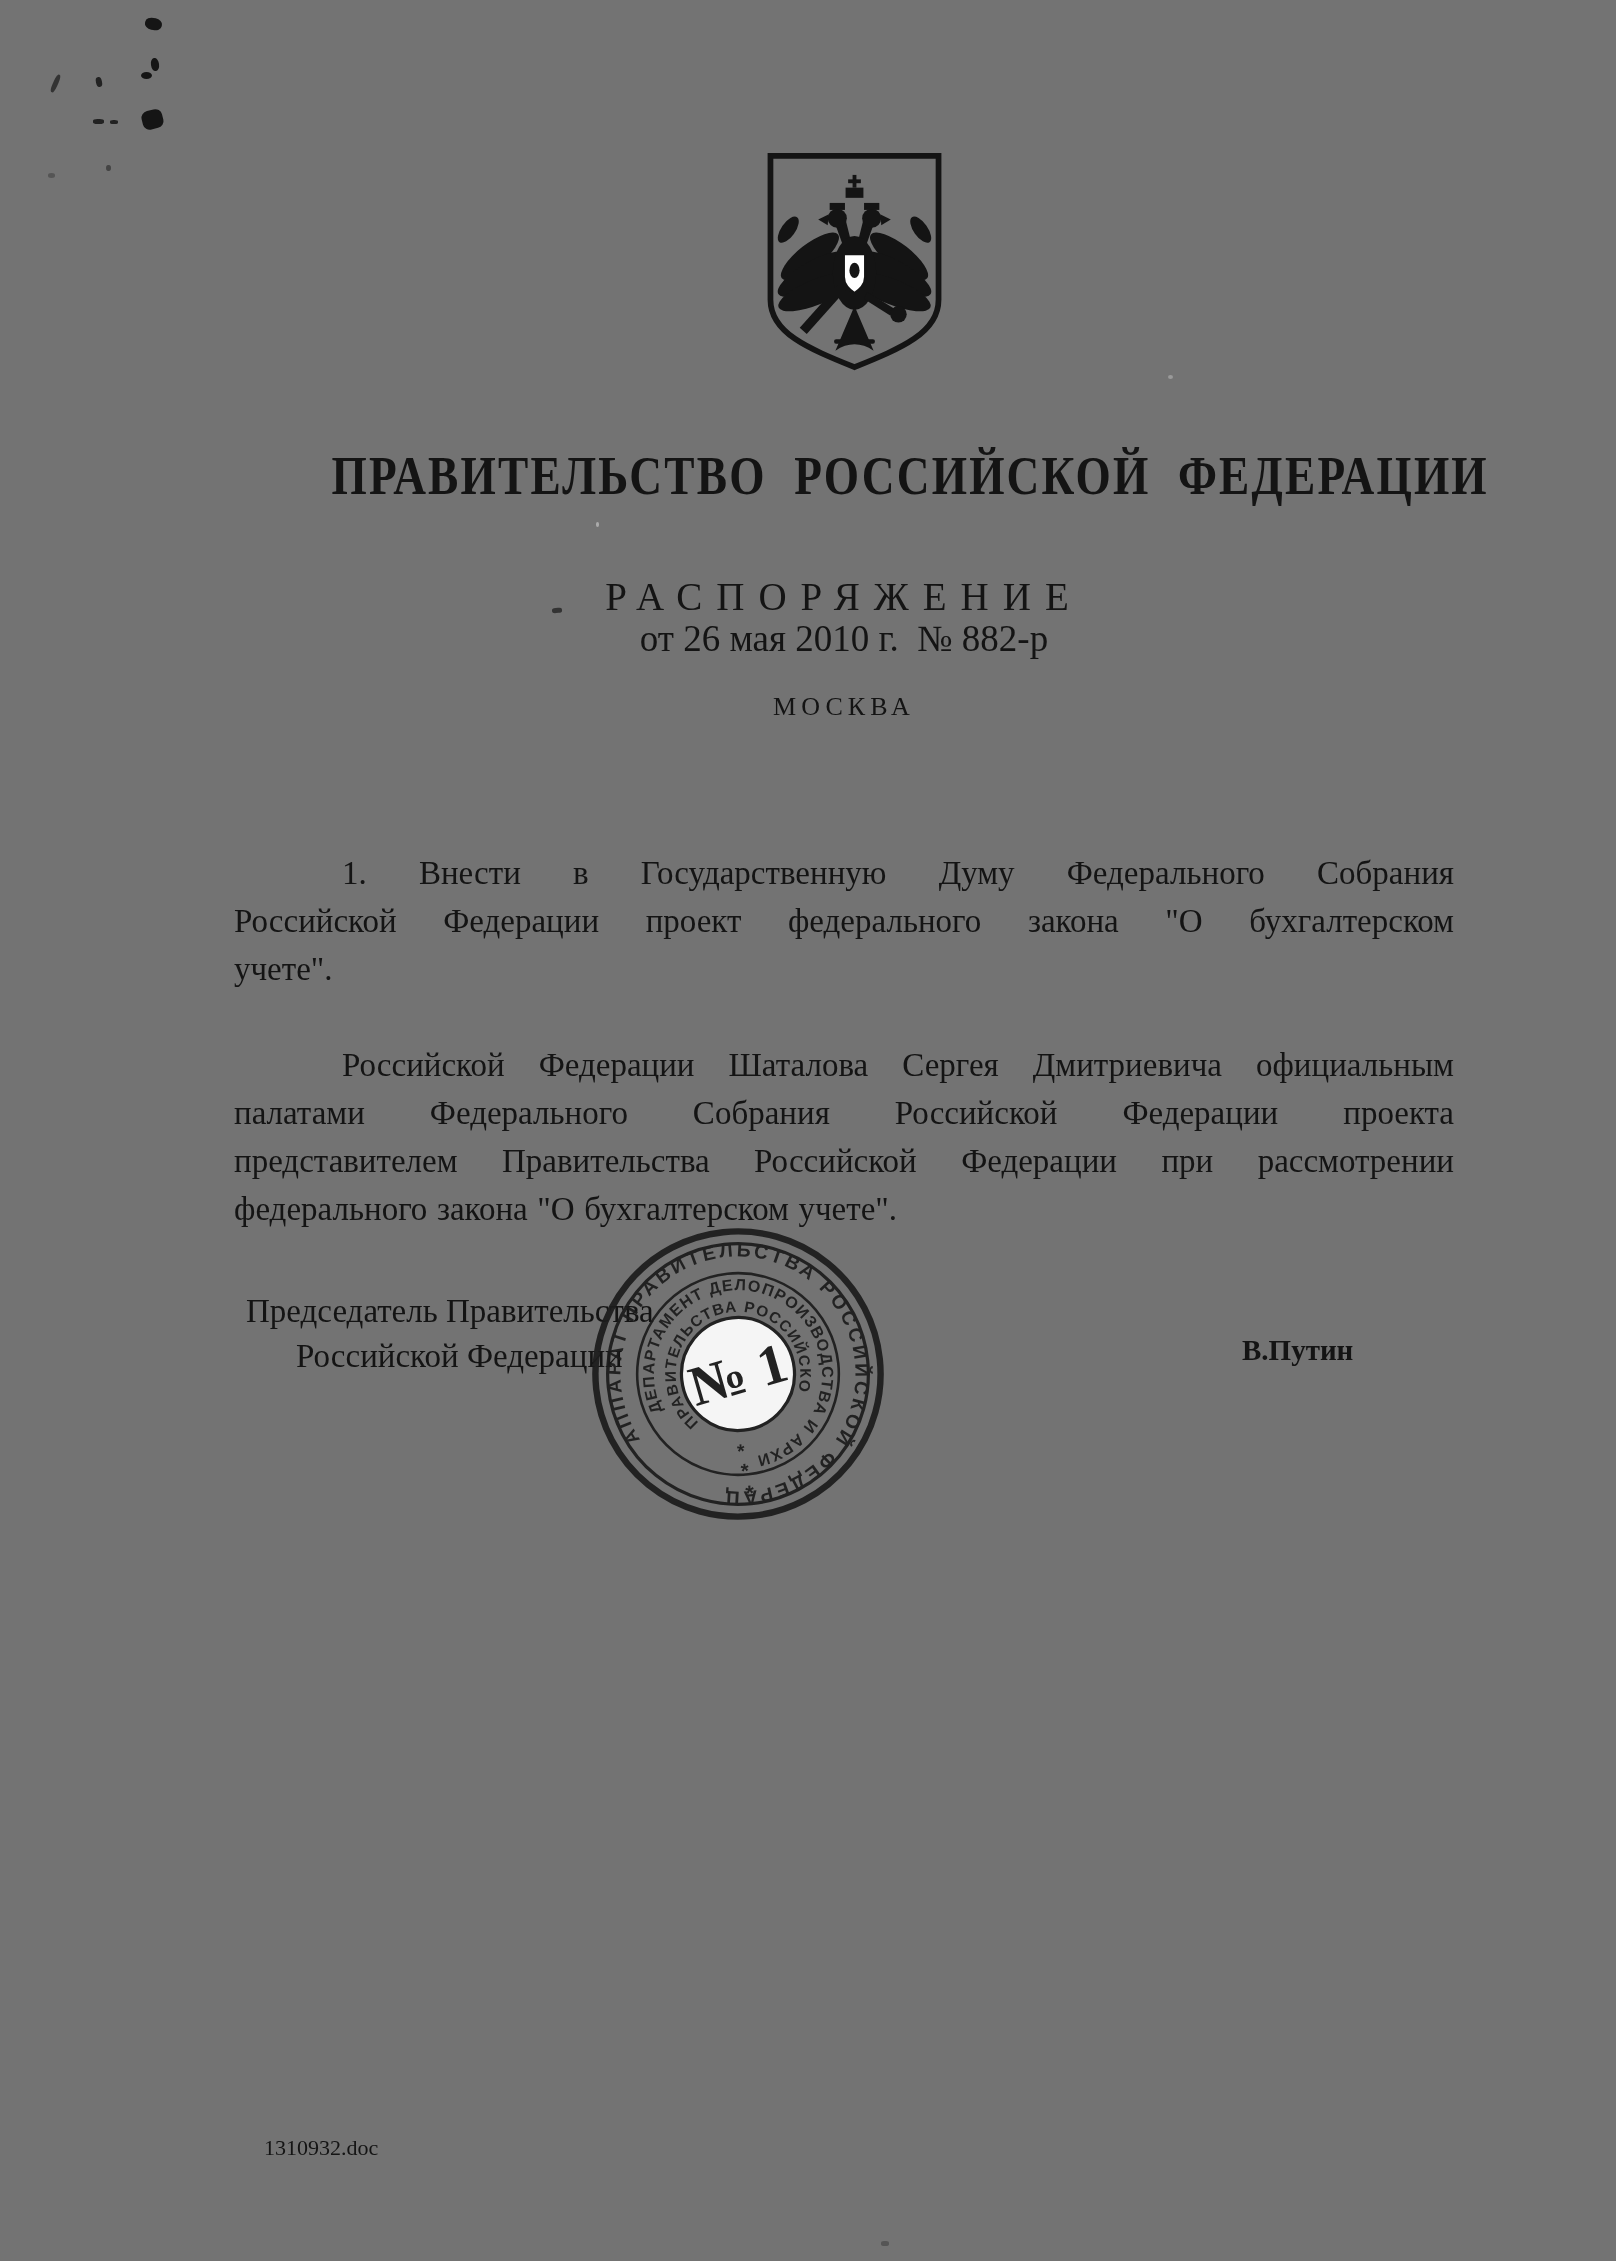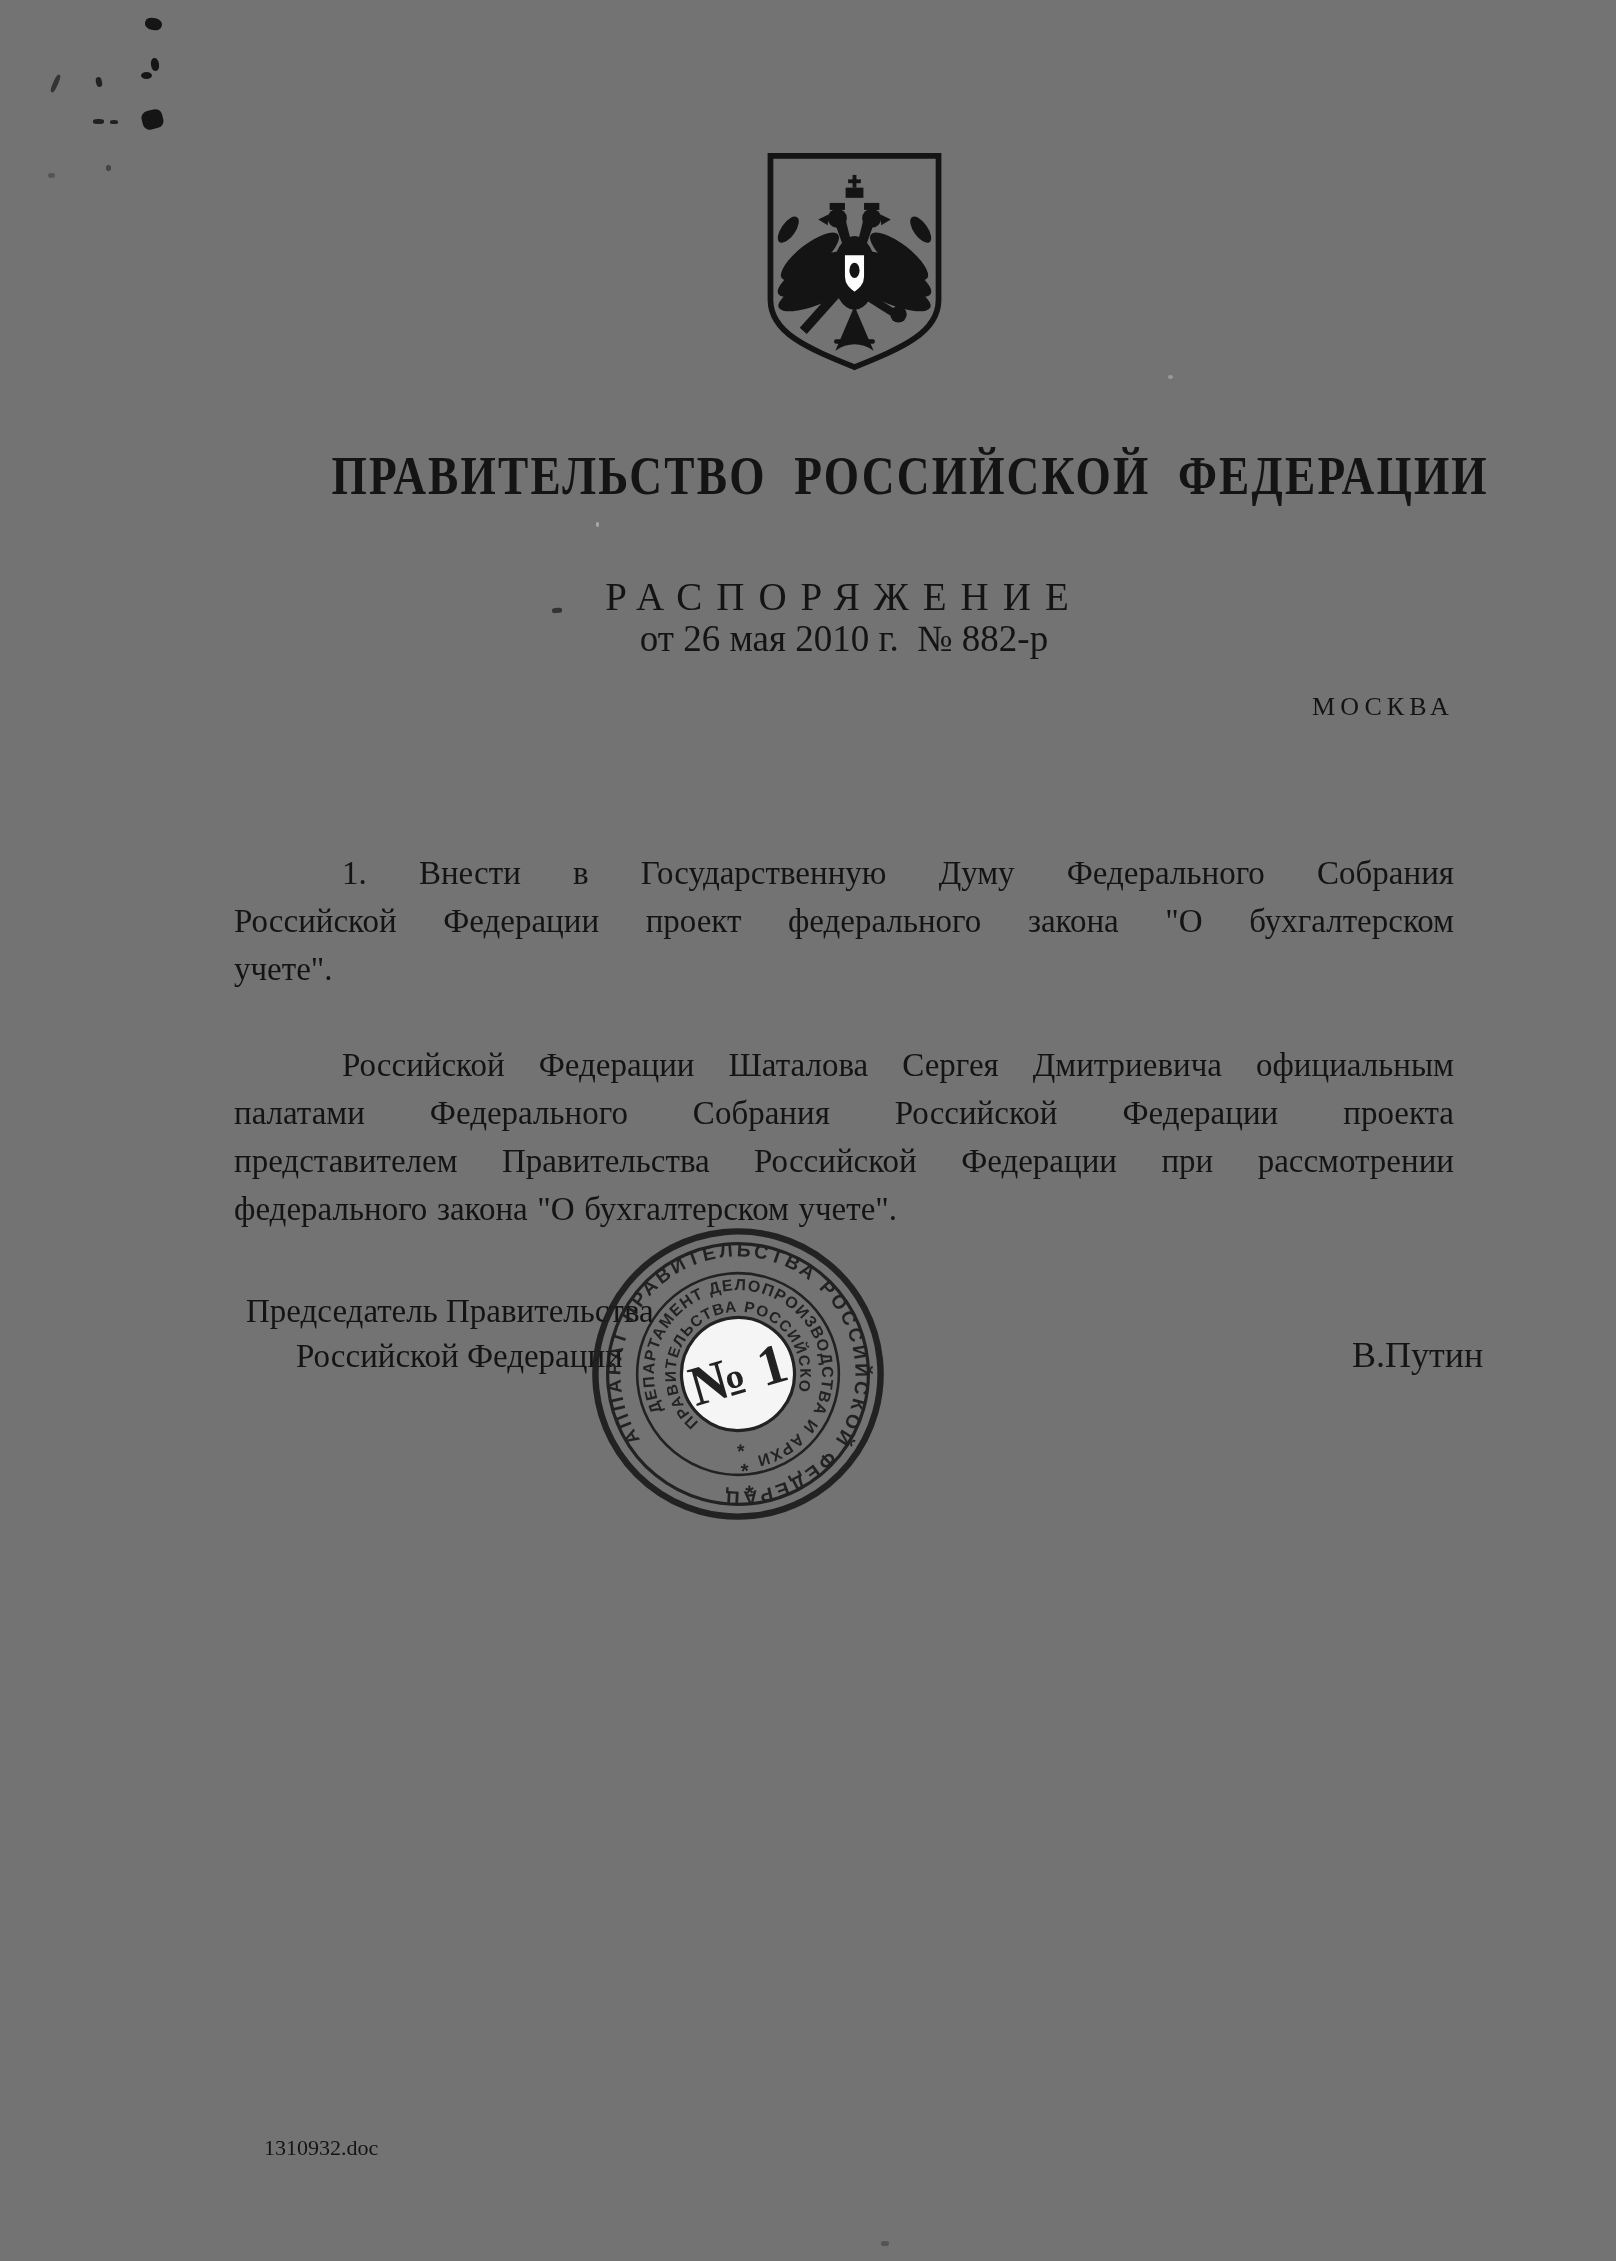--- a/index.html
+++ b/index.html
@@ -29,39 +29,38 @@
   }
   .dateline{
     top:617px;
     font-size:37px;
     white-space:pre;
   }
   .city{
     top:692px;
     font-size:26px;letter-spacing:5.1px;
     white-space:nowrap;
-    text-align:right;
   }
   .body-text{
     left:234px;top:801px;width:1220px;
     font-size:33px;line-height:48px;
     word-spacing:1.3px;
   }
   .para .line{text-align:justify;text-align-last:justify;}
   .para .line.last{text-align-last:left;}
   .para .line:first-child{text-indent:108px;margin-top:48px;}
   .sig-post{
     left:246px;top:1289px;
     font-size:33px;line-height:45px;
     white-space:nowrap;
   }
   .sig-post .indent{margin-left:50px;}
   .sig-name{
-    left:1352px;top:1334px;
-    font-size:36px;white-space:nowrap;
+    left:1242px;top:1334px;
+    font-size:29px;white-space:nowrap;font-weight:bold;
   }
   .footer-filename{
     left:236px;top:2135px;
     font-size:22px;
     margin-left:28px;
   }
   .emblem{left:759px;top:148px;}
   .stamp{left:589px;top:1225px;}
   .stamp text{font-family:"Liberation Sans","DejaVu Sans",sans-serif;}
   .stamp .num{font-family:"Liberation Serif","DejaVu Serif",serif;}

